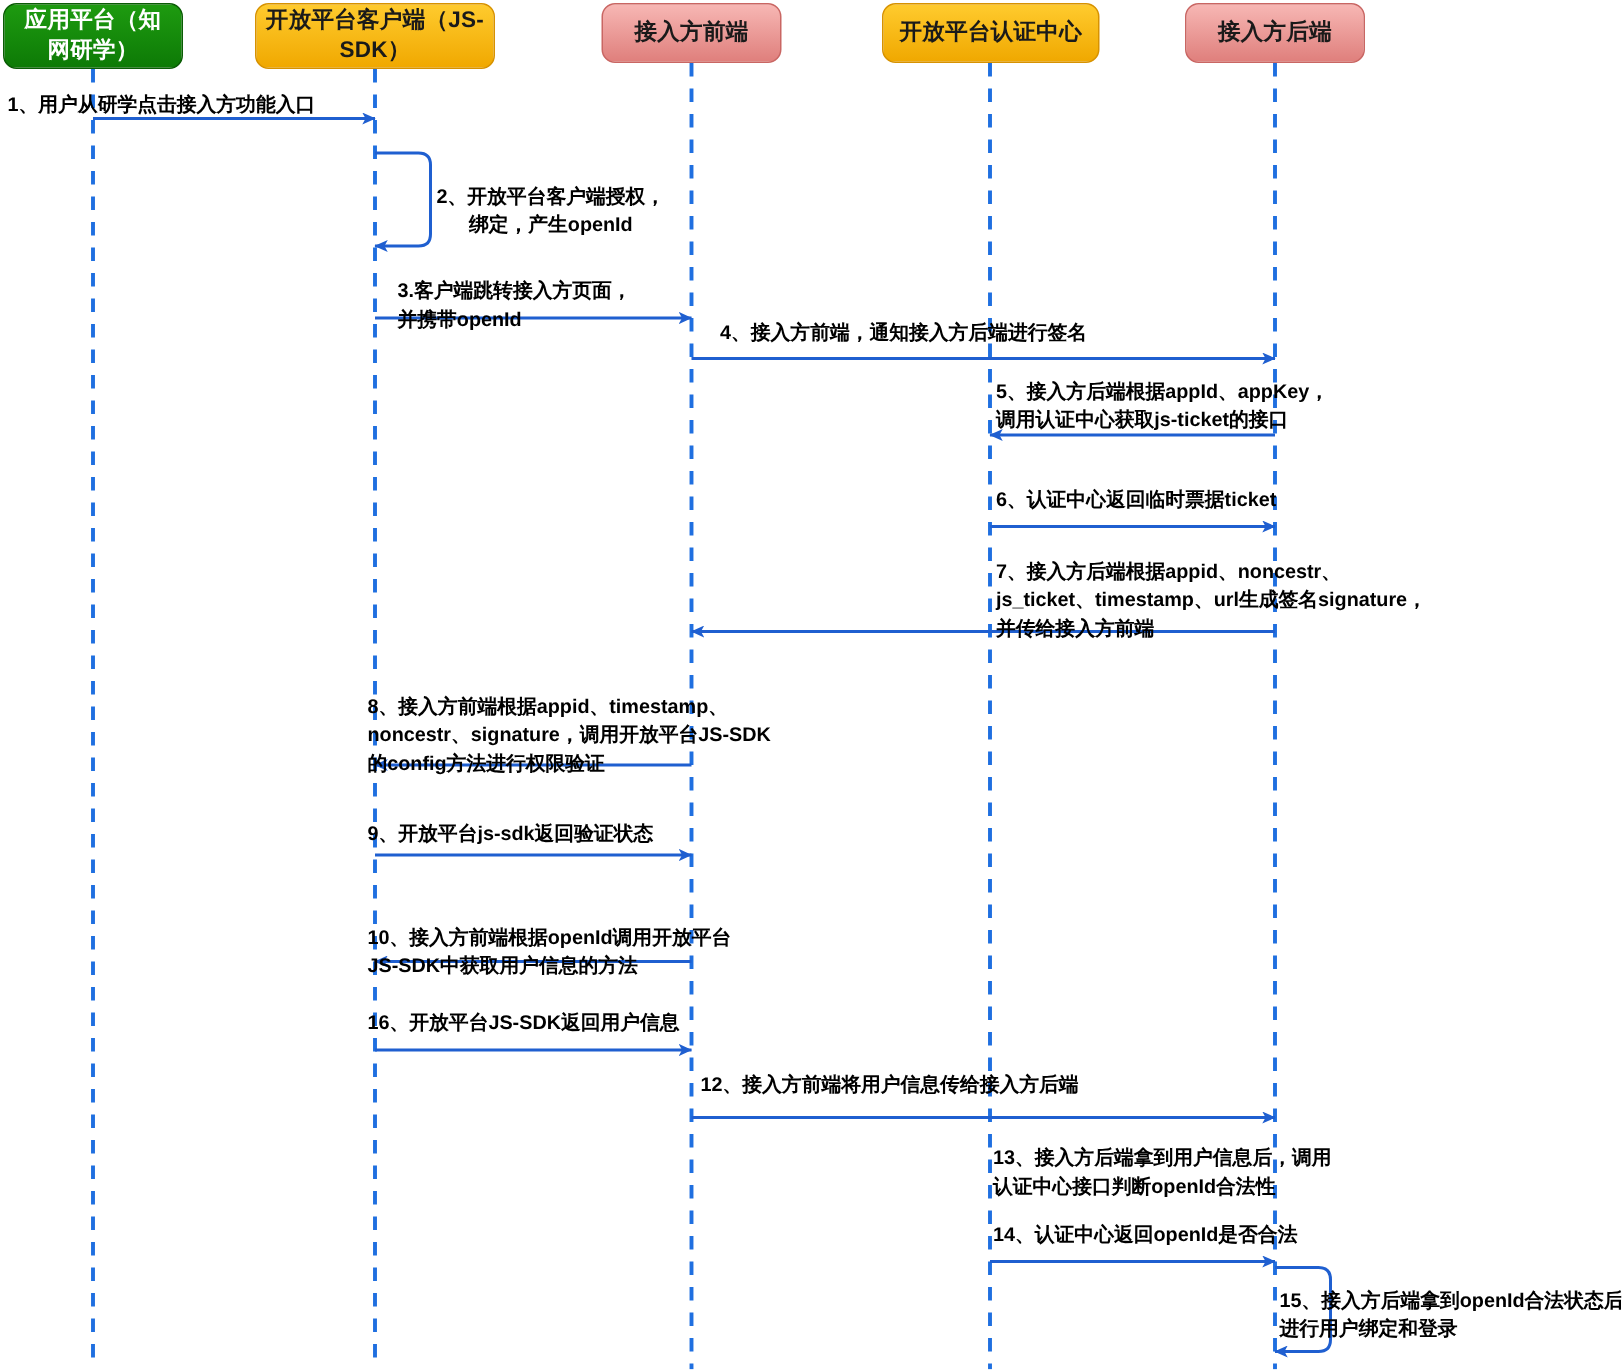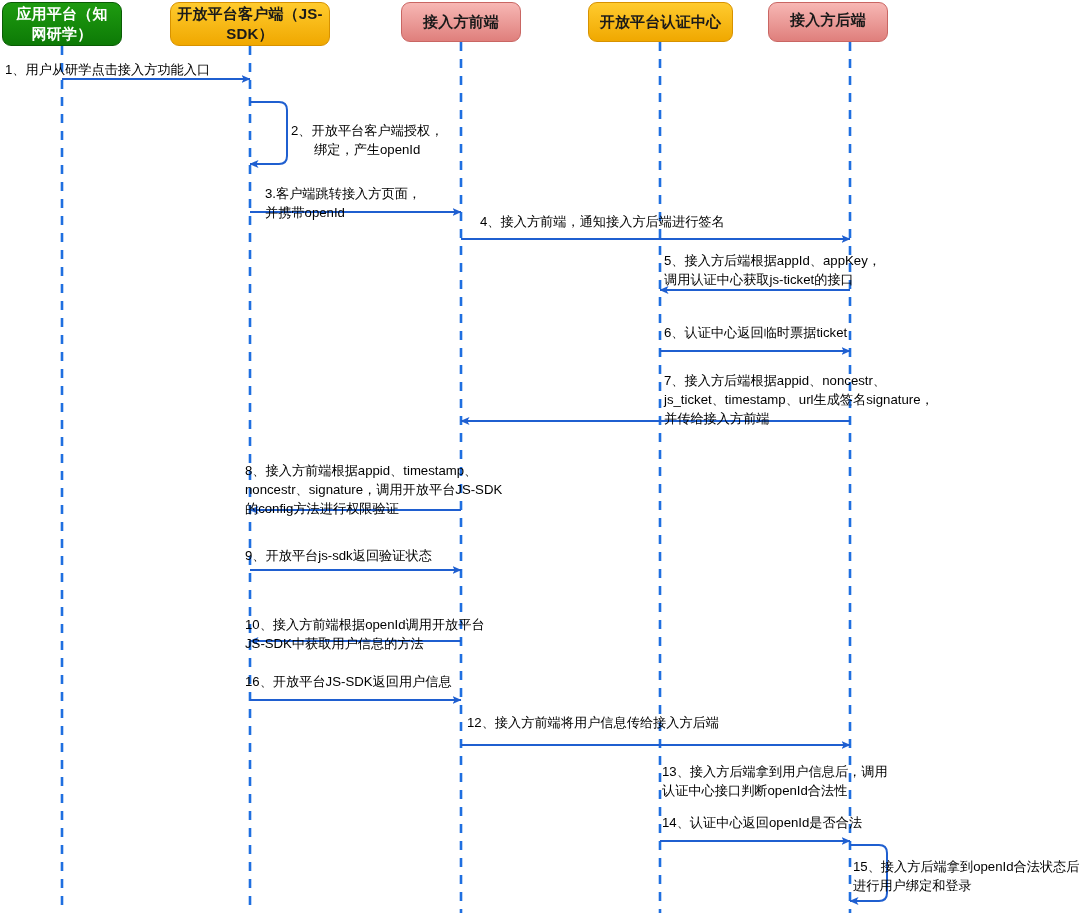--- a/index.html
+++ b/index.html
@@ -52,21 +52,21 @@
   .actor-red {
     background: linear-gradient(180deg, #f7b7b4 0%, #df7f7c 100%);
     border: 1.6px solid #c96663;
     color: #1a1a1a;
   }
   .msg-label {
     position: absolute;
     font-size: 13.2px;
     line-height: 19px;
     color: #000000;
-    font-weight: normal;
+    font-weight: bold;
     white-space: pre;
     z-index: 4;
     letter-spacing: 0px;
   }
 </style>
 </head>
 <body>
 
 <div id="canvas">
   <svg id="svg-layer" viewBox="0 0 1081 913" xmlns="http://www.w3.org/2000/svg">
@@ -105,21 +105,21 @@
       </div>
       <div class="actor-box actor-orange" style="left: 170px; top: 2px; width: 160px; height: 44px;">
         <span>开放平台客户端（JS-SDK）</span>
       </div>
       <div class="actor-box actor-red" style="left: 401px; top: 2px; width: 120px; height: 40px;">
         <span>接入方前端</span>
       </div>
       <div class="actor-box actor-orange" style="left: 588px; top: 2px; width: 145px; height: 40px;">
         <span>开放平台认证中心</span>
       </div>
-      <div class="actor-box actor-red" style="left: 768px; top: 2px; width: 120px; height: 40px; font-family: Liberation Mono, monospace;">
+      <div class="actor-box actor-red" style="left: 790px; top: 2px; width: 120px; height: 40px;">
         <span>接入方后端</span>
       </div>
     </div>
   <div id="labels-layer">
       <div class="msg-label" style="left: 5px; top: 60px;">1、用户从研学点击接入方功能入口</div>
       <div class="msg-label" style="left: 291px; top: 121px; text-align: center;">2、开放平台客户端授权，
 绑定，产生openId</div>
       <div class="msg-label" style="left: 265px; top: 184px;">3.客户端跳转接入方页面，
 并携带openId</div>
       <div class="msg-label" style="left: 480px; top: 212px;">4、接入方前端，通知接入方后端进行签名</div>

